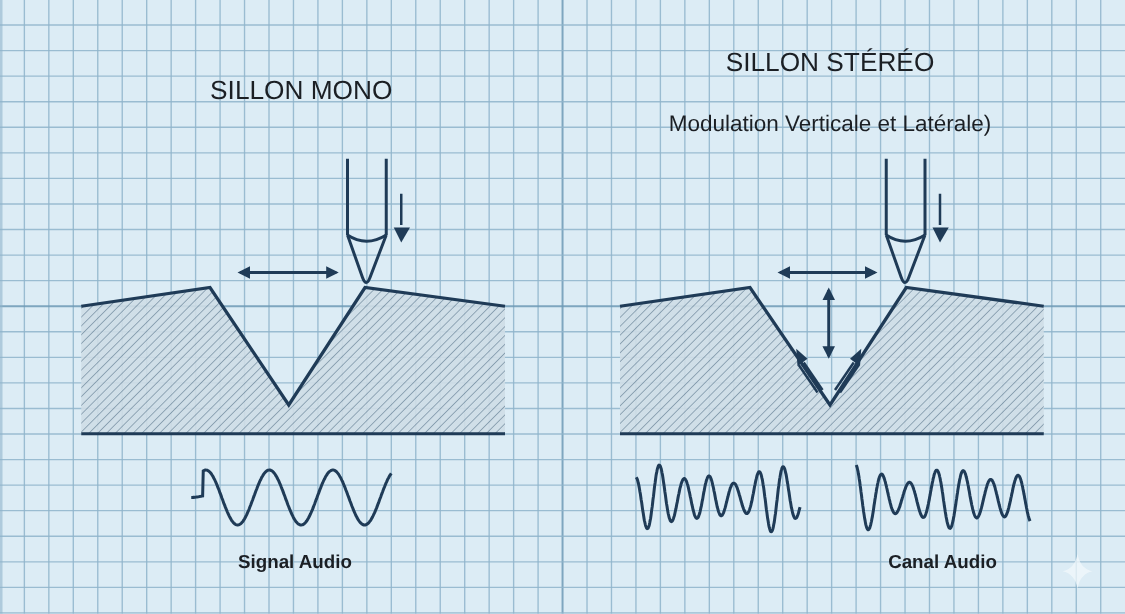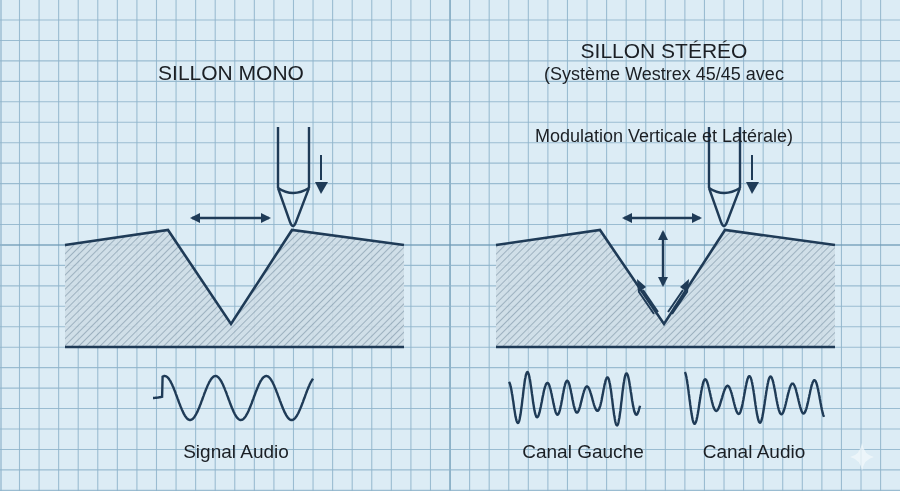--- a/index.html
+++ b/index.html
@@ -10,21 +10,21 @@
       position: absolute;
       font-family: "Liberation Sans", sans-serif;
       color: #1b1f24;
       text-align: center;
       white-space: nowrap;
       transform: translateX(-50%);
       line-height: 1.2;
     }
     .title { font-size: 21px; }
     .sub { font-size: 18px; }
-    .caption { font-size: 19px; }
+    .caption { font-size: 15px; font-weight: bold; }
   </style>
 </head>
 <body>
 
 <div id="stage">
   <svg width="900" height="491" viewBox="0 0 900 491" xmlns="http://www.w3.org/2000/svg">
     <defs>
       <pattern id="hatch" patternUnits="userSpaceOnUse" width="5" height="5" patternTransform="rotate(45)">
         <rect width="5" height="5" fill="#cfdde6"></rect>
         <line x1="0" y1="0" x2="0" y2="5" stroke="#7d95a8" stroke-width="1.4"></line>
@@ -163,22 +163,20 @@
         <path d="M746,182 L759,182 L752,194 Z" fill="#1f3b57"></path>
       </g>
 
       <path id="wave-left" fill="none" stroke="#1f3b57" stroke-width="2.4" d="M509.0,381.8 L509.3,382.3 L509.7,383.1 L510.0,384.0 L510.3,385.1 L510.6,386.4 L511.0,387.9 L511.3,389.5 L511.6,391.3 L511.9,393.2 L512.3,395.2 L512.6,397.4 L512.9,399.6 L513.3,401.8 L513.6,404.0 L513.9,406.3 L514.2,408.5 L514.6,410.6 L514.9,412.6 L515.2,414.6 L515.5,416.4 L515.9,418.0 L516.2,419.4 L516.5,420.6 L516.9,421.6 L517.2,422.3 L517.5,422.7 L517.8,422.9 L518.2,422.8 L518.5,422.5 L518.8,421.8 L519.2,420.9 L519.5,419.7 L519.8,418.2 L520.1,416.5 L520.5,414.6 L520.8,412.4 L521.1,410.1 L521.4,407.7 L521.8,405.1 L522.1,402.4 L522.4,399.6 L522.8,396.9 L523.1,394.1 L523.4,391.4 L523.7,388.7 L524.1,386.2 L524.4,383.8 L524.7,381.5 L525.0,379.5 L525.4,377.7 L525.7,376.0 L526.0,374.7 L526.4,373.6 L526.7,372.8 L527.0,372.3 L527.3,372.1 L527.7,372.2 L528.0,372.5 L528.3,373.1 L528.6,374.0 L529.0,375.2 L529.3,376.6 L529.6,378.2 L530.0,380.0 L530.3,382.0 L530.6,384.1 L530.9,386.3 L531.3,388.6 L531.6,391.0 L531.9,393.4 L532.3,395.9 L532.6,398.2 L532.9,400.6 L533.2,402.8 L533.6,405.0 L533.9,407.0 L534.2,408.9 L534.5,410.6 L534.9,412.2 L535.2,413.5 L535.5,414.7 L535.9,415.6 L536.2,416.4 L536.5,416.9 L536.8,417.2 L537.2,417.3 L537.5,417.1 L537.8,416.8 L538.1,416.3 L538.5,415.6 L538.8,414.7 L539.1,413.7 L539.5,412.5 L539.8,411.2 L540.1,409.8 L540.4,408.3 L540.8,406.8 L541.1,405.1 L541.4,403.4 L541.8,401.7 L542.1,400.0 L542.4,398.3 L542.7,396.7 L543.1,395.0 L543.4,393.5 L543.7,391.9 L544.0,390.5 L544.4,389.2 L544.7,388.0 L545.0,386.8 L545.4,385.9 L545.7,385.0 L546.0,384.3 L546.3,383.7 L546.7,383.3 L547.0,383.0 L547.3,382.9 L547.6,382.9 L548.0,383.1 L548.3,383.5 L548.6,384.0 L549.0,384.6 L549.3,385.4 L549.6,386.3 L549.9,387.3 L550.3,388.5 L550.6,389.7 L550.9,391.1 L551.2,392.5 L551.6,394.0 L551.9,395.6 L552.2,397.2 L552.6,398.8 L552.9,400.4 L553.2,402.0 L553.5,403.6 L553.9,405.1 L554.2,406.6 L554.5,408.0 L554.9,409.3 L555.2,410.5 L555.5,411.6 L555.8,412.5 L556.2,413.3 L556.5,413.9 L556.8,414.3 L557.1,414.6 L557.5,414.7 L557.8,414.6 L558.1,414.4 L558.5,413.9 L558.8,413.3 L559.1,412.5 L559.4,411.5 L559.8,410.4 L560.1,409.2 L560.4,407.8 L560.7,406.3 L561.1,404.7 L561.4,403.0 L561.7,401.2 L562.1,399.5 L562.4,397.7 L562.7,395.8 L563.0,394.1 L563.4,392.3 L563.7,390.6 L564.0,389.0 L564.3,387.5 L564.7,386.1 L565.0,384.9 L565.3,383.7 L565.7,382.8 L566.0,382.0 L566.3,381.4 L566.6,381.0 L567.0,380.7 L567.3,380.7 L567.6,380.9 L568.0,381.2 L568.3,381.7 L568.6,382.4 L568.9,383.3 L569.3,384.3 L569.6,385.4 L569.9,386.7 L570.2,388.1 L570.6,389.6 L570.9,391.1 L571.2,392.8 L571.6,394.4 L571.9,396.1 L572.2,397.8 L572.5,399.5 L572.9,401.1 L573.2,402.7 L573.5,404.2 L573.8,405.6 L574.2,406.9 L574.5,408.1 L574.8,409.2 L575.2,410.2 L575.5,410.9 L575.8,411.6 L576.1,412.1 L576.5,412.4 L576.8,412.6 L577.1,412.6 L577.4,412.4 L577.8,412.1 L578.1,411.6 L578.4,411.1 L578.8,410.3 L579.1,409.5 L579.4,408.5 L579.7,407.5 L580.1,406.3 L580.4,405.1 L580.7,403.9 L581.0,402.6 L581.4,401.2 L581.7,399.9 L582.0,398.6 L582.4,397.2 L582.7,395.9 L583.0,394.7 L583.3,393.5 L583.7,392.3 L584.0,391.3 L584.3,390.3 L584.7,389.5 L585.0,388.7 L585.3,388.0 L585.6,387.5 L586.0,387.0 L586.3,386.7 L586.6,386.5 L586.9,386.5 L587.3,386.5 L587.6,386.7 L587.9,386.9 L588.3,387.3 L588.6,387.8 L588.9,388.4 L589.2,389.1 L589.6,389.9 L589.9,390.8 L590.2,391.7 L590.5,392.7 L590.9,393.8 L591.2,394.9 L591.5,396.0 L591.9,397.2 L592.2,398.3 L592.5,399.5 L592.8,400.7 L593.2,401.8 L593.5,403.0 L593.8,404.0 L594.1,405.1 L594.5,406.1 L594.8,407.0 L595.1,407.8 L595.5,408.6 L595.8,409.2 L596.1,409.8 L596.4,410.2 L596.8,410.6 L597.1,410.8 L597.4,410.8 L597.8,410.8 L598.1,410.6 L598.4,410.2 L598.7,409.8 L599.1,409.1 L599.4,408.4 L599.7,407.5 L600.0,406.5 L600.4,405.3 L600.7,404.1 L601.0,402.7 L601.4,401.2 L601.7,399.7 L602.0,398.0 L602.3,396.4 L602.7,394.6 L603.0,392.9 L603.3,391.2 L603.6,389.4 L604.0,387.8 L604.3,386.1 L604.6,384.6 L605.0,383.1 L605.3,381.8 L605.6,380.6 L605.9,379.6 L606.3,378.8 L606.6,378.1 L606.9,377.6 L607.3,377.4 L607.6,377.4 L607.9,377.6 L608.2,378.1 L608.6,378.8 L608.9,379.7 L609.2,380.9 L609.5,382.3 L609.9,383.9 L610.2,385.8 L610.5,387.8 L610.9,389.9 L611.2,392.2 L611.5,394.7 L611.8,397.2 L612.2,399.7 L612.5,402.3 L612.8,405.0 L613.1,407.5 L613.5,410.0 L613.8,412.4 L614.1,414.7 L614.5,416.8 L614.8,418.8 L615.1,420.5 L615.4,422.0 L615.8,423.3 L616.1,424.2 L616.4,424.9 L616.7,425.3 L617.1,425.4 L617.4,425.2 L617.7,424.6 L618.1,423.8 L618.4,422.7 L618.7,421.3 L619.0,419.6 L619.4,417.7 L619.7,415.5 L620.0,413.2 L620.4,410.7 L620.7,408.1 L621.0,405.4 L621.3,402.6 L621.7,399.8 L622.0,396.9 L622.3,394.2 L622.6,391.4 L623.0,388.8 L623.3,386.3 L623.6,384.0 L624.0,381.8 L624.3,379.9 L624.6,378.2 L624.9,376.7 L625.3,375.5 L625.6,374.5 L625.9,373.9 L626.2,373.5 L626.6,373.4 L626.9,373.5 L627.2,374.0 L627.6,374.7 L627.9,375.6 L628.2,376.8 L628.5,378.1 L628.9,379.7 L629.2,381.4 L629.5,383.3 L629.8,385.3 L630.2,387.3 L630.5,389.5 L630.8,391.7 L631.2,393.8 L631.5,396.0 L631.8,398.1 L632.1,400.2 L632.5,402.2 L632.8,404.1 L633.1,405.9 L633.5,407.5 L633.8,409.0 L634.1,410.4 L634.4,411.5 L634.8,412.5 L635.1,413.3 L635.4,413.9 L635.7,414.4 L636.1,414.6 L636.4,414.7 L636.7,414.6 L637.1,414.3 L637.4,413.9 L637.7,413.3 L638.0,412.5 L638.4,411.6 L638.7,410.6 L639.0,409.5 L639.3,408.3 L639.7,407.0 L640.0,405.7"></path>
       <path id="wave-right" fill="none" stroke="#1f3b57" stroke-width="2.4" d="M685.0,372.0 L685.3,372.9 L685.7,374.0 L686.0,375.4 L686.4,377.1 L686.7,378.9 L687.1,381.0 L687.4,383.2 L687.8,385.6 L688.1,388.2 L688.5,390.8 L688.8,393.5 L689.2,396.2 L689.5,399.0 L689.9,401.7 L690.2,404.4 L690.6,407.0 L690.9,409.5 L691.3,411.9 L691.6,414.1 L692.0,416.1 L692.3,417.9 L692.6,419.5 L693.0,420.9 L693.3,422.0 L693.7,422.8 L694.0,423.4 L694.4,423.7 L694.7,423.7 L695.1,423.5 L695.4,423.0 L695.8,422.3 L696.1,421.3 L696.5,420.1 L696.8,418.6 L697.2,417.0 L697.5,415.2 L697.9,413.3 L698.2,411.3 L698.6,409.1 L698.9,406.9 L699.2,404.6 L699.6,402.3 L699.9,400.0 L700.3,397.8 L700.6,395.5 L701.0,393.4 L701.3,391.3 L701.7,389.4 L702.0,387.6 L702.4,386.0 L702.7,384.5 L703.1,383.2 L703.4,382.0 L703.8,381.1 L704.1,380.4 L704.5,379.8 L704.8,379.5 L705.2,379.3 L705.5,379.4 L705.9,379.6 L706.2,380.0 L706.5,380.6 L706.9,381.4 L707.2,382.3 L707.6,383.3 L707.9,384.5 L708.3,385.7 L708.6,387.1 L709.0,388.5 L709.3,390.0 L709.7,391.6 L710.0,393.1 L710.4,394.7 L710.7,396.2 L711.1,397.8 L711.4,399.3 L711.8,400.7 L712.1,402.1 L712.5,403.5 L712.8,404.7 L713.1,405.8 L713.5,406.9 L713.8,407.8 L714.2,408.6 L714.5,409.3 L714.9,409.9 L715.2,410.3 L715.6,410.6 L715.9,410.8 L716.3,410.9 L716.6,410.8 L717.0,410.6 L717.3,410.3 L717.7,409.9 L718.0,409.3 L718.4,408.7 L718.7,408.0 L719.1,407.1 L719.4,406.2 L719.8,405.3 L720.1,404.2 L720.4,403.1 L720.8,402.0 L721.1,400.8 L721.5,399.7 L721.8,398.5 L722.2,397.3 L722.5,396.1 L722.9,394.9 L723.2,393.8 L723.6,392.7 L723.9,391.7 L724.3,390.7 L724.6,389.8 L725.0,388.9 L725.3,388.2 L725.7,387.5 L726.0,387.0 L726.4,386.5 L726.7,386.2 L727.0,386.0 L727.4,385.8 L727.7,385.8 L728.1,386.0 L728.4,386.2 L728.8,386.6 L729.1,387.0 L729.5,387.6 L729.8,388.3 L730.2,389.1 L730.5,390.1 L730.9,391.1 L731.2,392.1 L731.6,393.3 L731.9,394.5 L732.3,395.8 L732.6,397.1 L733.0,398.5 L733.3,399.9 L733.6,401.3 L734.0,402.6 L734.3,404.0 L734.7,405.3 L735.0,406.6 L735.4,407.8 L735.7,409.0 L736.1,410.0 L736.4,411.0 L736.8,411.8 L737.1,412.5 L737.5,413.1 L737.8,413.5 L738.2,413.8 L738.5,414.0 L738.9,413.9 L739.2,413.8 L739.6,413.4 L739.9,412.9 L740.3,412.2 L740.6,411.3 L740.9,410.3 L741.3,409.2 L741.6,407.9 L742.0,406.4 L742.3,404.9 L742.7,403.2 L743.0,401.5 L743.4,399.7 L743.7,397.8 L744.1,395.9 L744.4,394.0 L744.8,392.0 L745.1,390.1 L745.5,388.3 L745.8,386.5 L746.2,384.8 L746.5,383.1 L746.9,381.7 L747.2,380.3 L747.5,379.2 L747.9,378.2 L748.2,377.3 L748.6,376.7 L748.9,376.3 L749.3,376.2 L749.6,376.2 L750.0,376.5 L750.3,377.0 L750.7,377.7 L751.0,378.7 L751.4,379.8 L751.7,381.2 L752.1,382.8 L752.4,384.5 L752.8,386.4 L753.1,388.5 L753.5,390.7 L753.8,392.9 L754.2,395.3 L754.5,397.7 L754.8,400.1 L755.2,402.5 L755.5,404.9 L755.9,407.2 L756.2,409.4 L756.6,411.6 L756.9,413.6 L757.3,415.4 L757.6,417.1 L758.0,418.6 L758.3,419.9 L758.7,420.9 L759.0,421.8 L759.4,422.3 L759.7,422.6 L760.1,422.7 L760.4,422.5 L760.8,422.0 L761.1,421.3 L761.5,420.4 L761.8,419.2 L762.1,417.9 L762.5,416.3 L762.8,414.5 L763.2,412.6 L763.5,410.5 L763.9,408.3 L764.2,406.0 L764.6,403.7 L764.9,401.3 L765.3,398.9 L765.6,396.6 L766.0,394.2 L766.3,391.9 L766.7,389.7 L767.0,387.7 L767.4,385.7 L767.7,383.9 L768.1,382.3 L768.4,380.8 L768.7,379.6 L769.1,378.5 L769.4,377.7 L769.8,377.1 L770.1,376.7 L770.5,376.5 L770.8,376.6 L771.2,376.9 L771.5,377.3 L771.9,378.0 L772.2,378.9 L772.6,380.0 L772.9,381.2 L773.3,382.6 L773.6,384.1 L774.0,385.7 L774.3,387.4 L774.7,389.2 L775.0,391.1 L775.4,393.0 L775.7,394.9 L776.0,396.8 L776.4,398.7 L776.7,400.5 L777.1,402.3 L777.4,404.0 L777.8,405.6 L778.1,407.1 L778.5,408.5 L778.8,409.8 L779.2,410.9 L779.5,411.8 L779.9,412.7 L780.2,413.3 L780.6,413.8 L780.9,414.1 L781.3,414.3 L781.6,414.3 L782.0,414.1 L782.3,413.8 L782.6,413.4 L783.0,412.7 L783.3,412.0 L783.7,411.1 L784.0,410.1 L784.4,409.0 L784.7,407.8 L785.1,406.5 L785.4,405.2 L785.8,403.8 L786.1,402.3 L786.5,400.8 L786.8,399.3 L787.2,397.8 L787.5,396.4 L787.9,394.9 L788.2,393.5 L788.6,392.1 L788.9,390.8 L789.3,389.6 L789.6,388.5 L789.9,387.4 L790.3,386.5 L790.6,385.7 L791.0,385.0 L791.3,384.5 L791.7,384.0 L792.0,383.7 L792.4,383.6 L792.7,383.6 L793.1,383.7 L793.4,384.0 L793.8,384.4 L794.1,385.0 L794.5,385.7 L794.8,386.5 L795.2,387.4 L795.5,388.5 L795.9,389.6 L796.2,390.8 L796.5,392.1 L796.9,393.5 L797.2,394.9 L797.6,396.3 L797.9,397.8 L798.3,399.3 L798.6,400.7 L799.0,402.2 L799.3,403.6 L799.7,405.0 L800.0,406.3 L800.4,407.5 L800.7,408.7 L801.1,409.7 L801.4,410.7 L801.8,411.5 L802.1,412.2 L802.5,412.7 L802.8,413.1 L803.1,413.4 L803.5,413.5 L803.8,413.4 L804.2,413.2 L804.5,412.8 L804.9,412.3 L805.2,411.6 L805.6,410.8 L805.9,409.9 L806.3,408.8 L806.6,407.6 L807.0,406.3 L807.3,404.9 L807.7,403.4 L808.0,401.9 L808.4,400.3 L808.7,398.6 L809.1,397.0 L809.4,395.3 L809.8,393.7 L810.1,392.1 L810.4,390.5 L810.8,389.0 L811.1,387.5 L811.5,386.2 L811.8,384.9 L812.2,383.8 L812.5,382.8 L812.9,382.0 L813.2,381.3 L813.6,380.8 L813.9,380.4 L814.3,380.3 L814.6,380.3 L815.0,380.5 L815.3,380.8 L815.7,381.4 L816.0,382.1 L816.4,383.0 L816.7,384.0 L817.0,385.2 L817.4,386.5 L817.7,388.0 L818.1,389.6 L818.4,391.3 L818.8,393.1 L819.1,394.9 L819.5,396.8 L819.8,398.7 L820.2,400.6 L820.5,402.5 L820.9,404.4 L821.2,406.2 L821.6,408.0 L821.9,409.7 L822.3,411.2 L822.6,412.7 L823.0,414.0 L823.3,415.1 L823.7,416.1 L824.0,416.9"></path>
     </g>
 
     <path d="M862,443 Q864,455 874,457 Q864,459 862,471 Q860,459 850,457 Q860,455 862,443 Z" fill="#f2f8fb" opacity="0.75"></path>
   </svg>
 
-  <div class="label title" style="left:231px; top:60px;">SILLON MONO</div>
+  <div class="label title" style="left:241px; top:60px;">SILLON MONO</div>
 
   <div class="label title" style="left:664px; top:38px;">SILLON STÉRÉO</div>
-  <div class="label sub" style="left:664px; top:64px;">(Système Westrex 45/45 avec</div>
-  <div class="label sub" style="left:664px; top:89px;margin-top:37px;">Modulation Verticale et Latérale)</div>
+  <div class="label sub" style="left:664px; top:89px;">Modulation Verticale et Latérale)</div>
 
   <div class="label caption" style="left:236px; top:441px;">Signal Audio</div>
-  <div class="label caption" style="left:583px; top:441px;">Canal Gauche</div>
   <div class="label caption" style="left:754px; top:441px;">Canal Audio</div>
 </div>
 
 </body></html>

